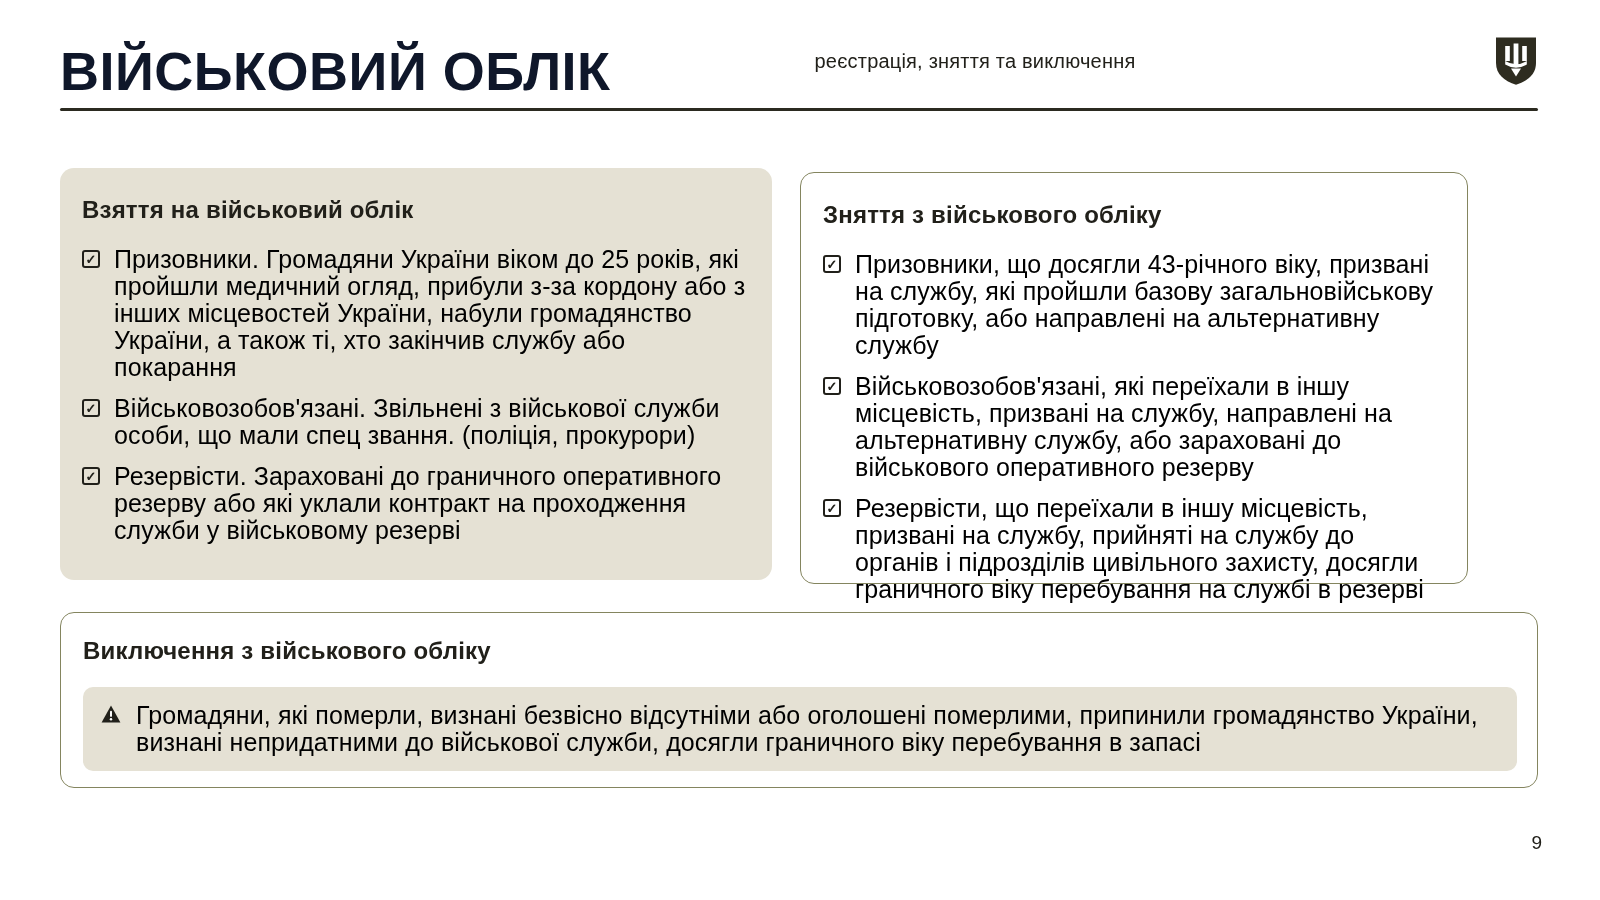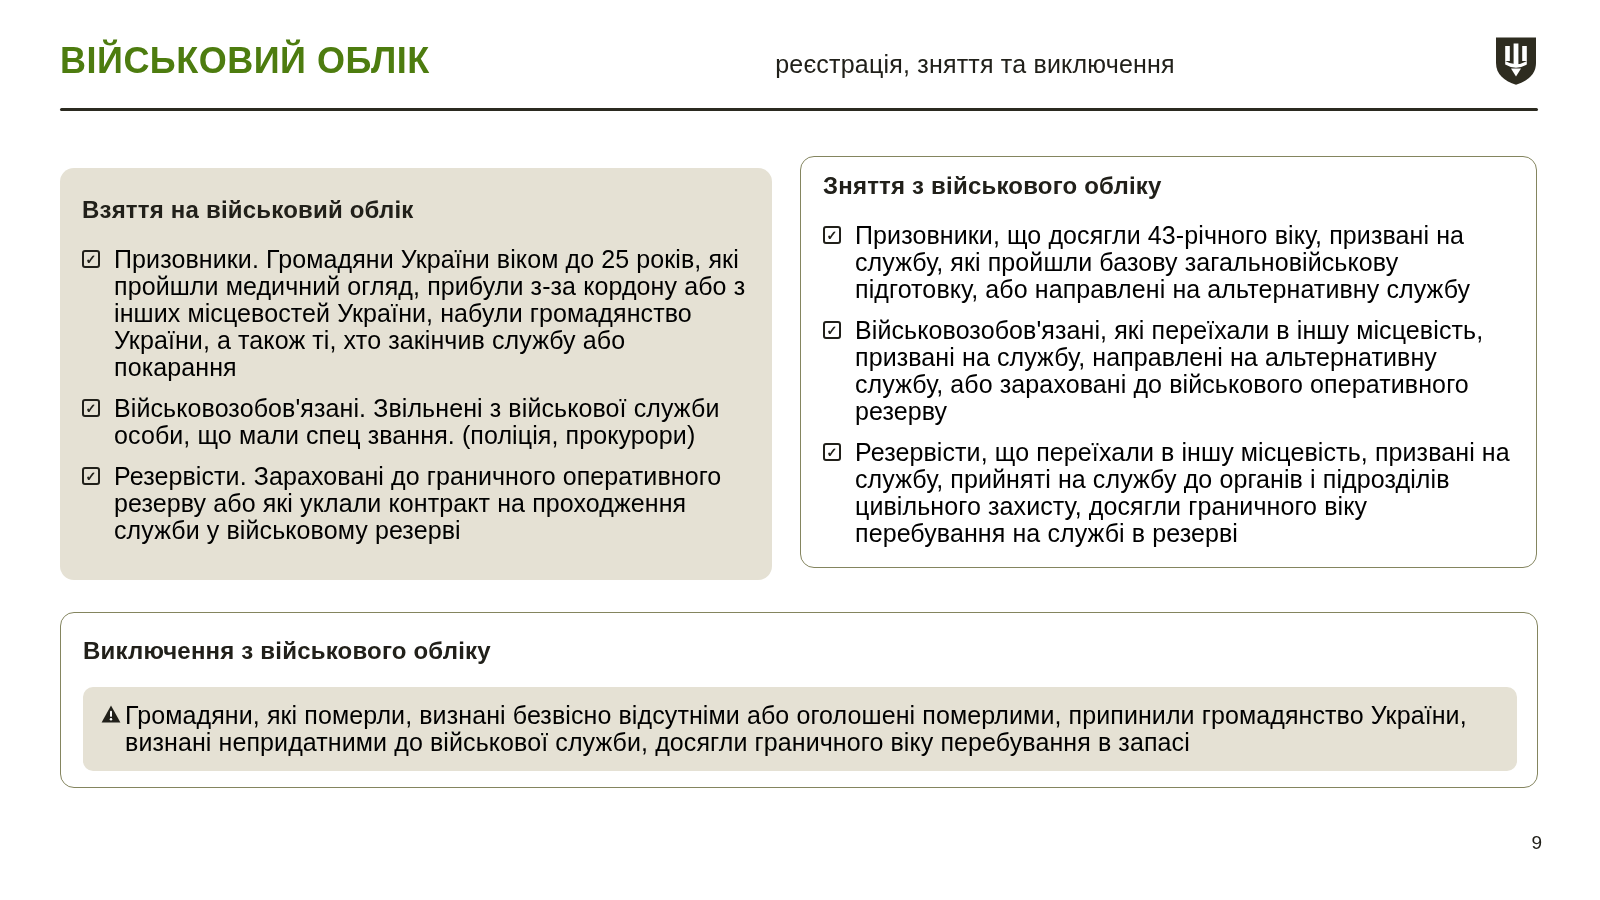--- a/index.html
+++ b/index.html
@@ -9,43 +9,43 @@
     background: #ffffff;
     color: #1e1d16;
     position: relative;
     overflow: hidden;
   }
   .slide { position: absolute; inset: 0; }
 
   
   .page-title {
     position: absolute; left: 60px; top: 40px;
-    font-size: 36px; font-weight: 800; letter-spacing: 0.5px;
-    color: #4d7c0f;
+    font-size: 54px; font-weight: 800; letter-spacing: 0.5px;
+    color: #0f172a;
   }
   .page-subtitle {
     position: absolute; left: 735px; top: 50px; width: 480px;
-    font-size: 25px; font-weight: 400; color: #21201a;
+    font-size: 20px; font-weight: 400; color: #21201a;
     text-align: center; letter-spacing: 0.2px;
   }
   .logo {
     position: absolute; left: 1494px; top: 36px; width: 44px; height: 50px;
   }
   .header-rule {
     position: absolute; left: 60px; top: 108px; width: 1478px; height: 3px;
     background: #2b2a20; border-radius: 2px;
   }
 
   
   .card { position: absolute; border-radius: 14px; }
   .card-beige { background: #e5e1d4; }
   .card-outline { background: #ffffff; border: 1.5px solid #84855f; }
 
   .card-registration { left: 60px;  top: 168px; width: 712px; height: 412px; padding: 28px 24px 24px 22px; }
-  .card-removal      { left: 800px; top: 156px; width: 737px; height: 412px; padding: 15px 24px 24px 22px; }
+  .card-removal      { left: 800px; top: 172px; width: 668px; height: 412px; padding: 28px 24px 24px 22px; }
   .card-exclusion    { left: 60px;  top: 612px; width: 1478px; height: 176px; padding: 24px 20px 32px 22px; }
 
   .card-title {
     font-size: 24px; font-weight: 700; color: #21201a;
     margin-bottom: 22px; letter-spacing: 0.2px;
   }
 
   .check-list { list-style: none; }
   .check-item {
     display: flex; align-items: flex-start; gap: 14px;
@@ -61,21 +61,21 @@
     background: transparent;
   }
   .item-text {
     font-size: 25px; line-height: 27px; color: #000000; letter-spacing: 0.1px;
   }
 
   
   .warning-box {
     background: #e5e1d4; border-radius: 10px;
     padding: 15px 20px 15px 18px;
-    display: flex; align-items: flex-start; gap: 4px;
+    display: flex; align-items: flex-start; gap: 15px;
     margin-top: 4px;
   }
   .warning-icon-wrap { flex: 0 0 auto; margin-top: 3px; width: 20px; height: 18px; }
 
   .page-number {
     position: absolute; right: 58px; top: 832px;
     font-size: 19px; color: #21201a;
   }
 </style>
 </head>

